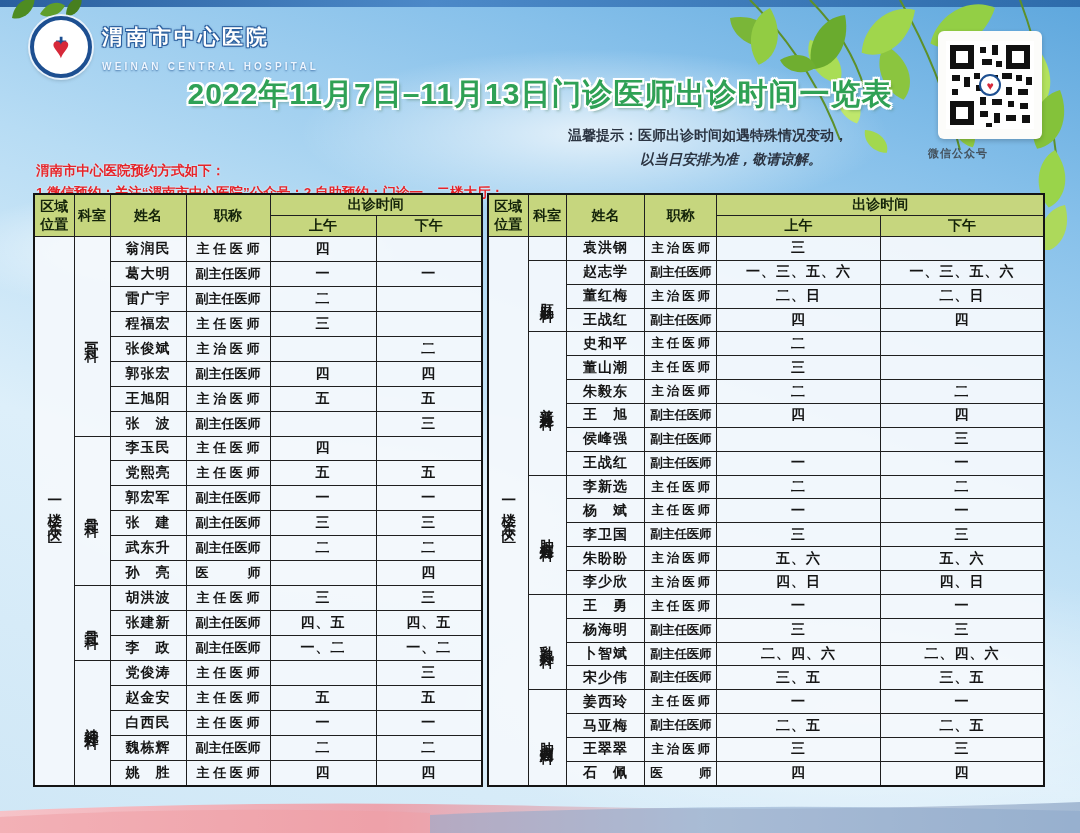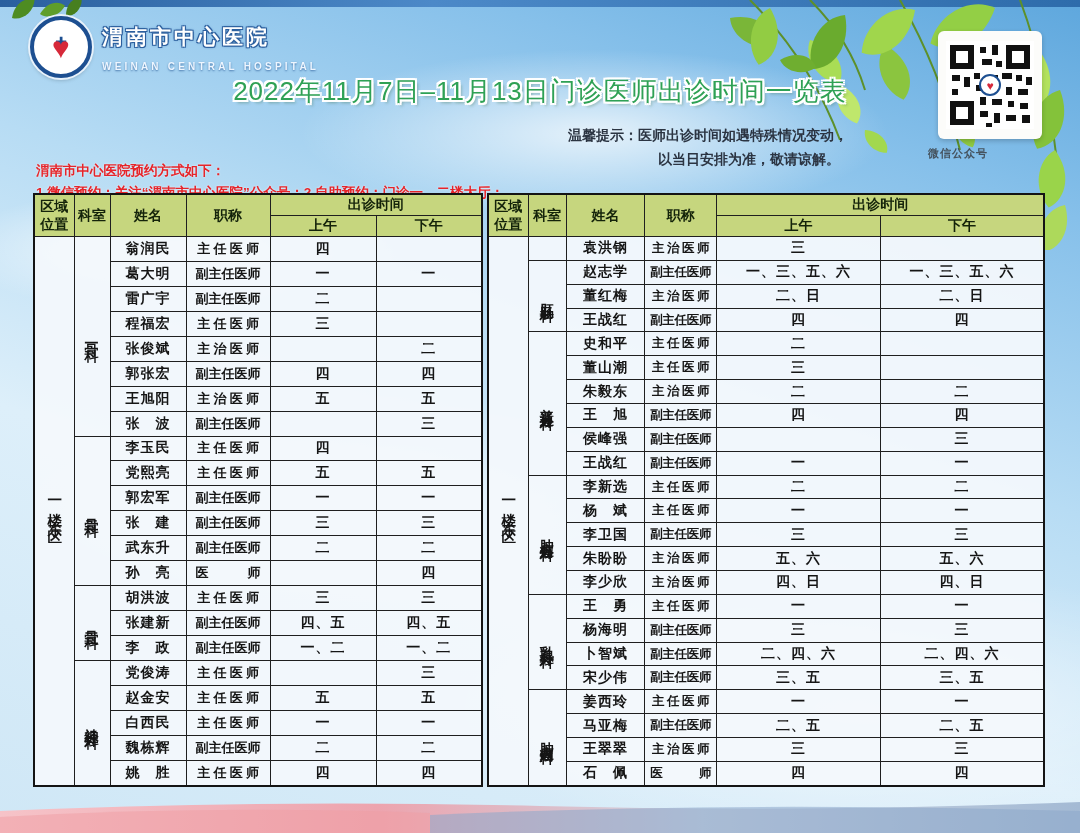--- a/index.html
+++ b/index.html
@@ -19,41 +19,41 @@
     box-shadow:0 0 0 2px #e8f2fb, 0 2px 4px rgba(0,0,0,.25);position:relative;}
   .badge .heart{position:absolute;left:50%;top:52%;transform:translate(-50%,-50%);
     color:#d6293a;font-size:30px;line-height:1;}
   .badge .cross{position:absolute;left:50%;top:40%;transform:translate(-50%,-50%);
     color:#1d4f91;font-size:14px;font-weight:bold;line-height:1;}
   .logo-text .cn{font-size:21px;font-weight:900;color:#fff;letter-spacing:3px;
     text-shadow:0 0 3px #2c5f9e,1px 1px 0 #2c5f9e,-1px -1px 0 #2c5f9e,1px -1px 0 #2c5f9e,-1px 1px 0 #2c5f9e;}
   .logo-text .en{font-size:10px;font-weight:bold;color:#eef6ff;letter-spacing:3.2px;margin-top:10px;
     text-shadow:0 1px 2px rgba(40,90,150,.8);}
   .main-title{position:absolute;left:50%;top:74px;transform:translateX(-50%);white-space:nowrap;
-    font-size:26px;font-weight:400;color:#2fa155;letter-spacing:1px;
+    font-size:30px;font-weight:700;color:#2fa155;letter-spacing:1px;
     text-shadow:-2px 0 0 #fff,2px 0 0 #fff,0 -2px 0 #fff,0 2px 0 #fff,-2px -2px 0 #fff,2px 2px 0 #fff,-2px 2px 0 #fff,2px -2px 0 #fff,3px 3px 3px rgba(60,110,70,.45);}
   .booking{position:absolute;left:36px;top:116px;font-size:13.5px;font-weight:bold;color:#e5242a;
     line-height:1.6;text-shadow:0 0 2px rgba(255,255,255,.9);margin-top:44px;}
   .notice{position:absolute;left:568px;top:124px;font-size:14px;font-weight:bold;color:#2b3442;line-height:1.7;}
-  .notice .l2{margin-left:90px;}
+  .notice .l2{margin-left:72px;font-style:italic;}
   .qr-card{position:absolute;left:938px;top:31px;width:104px;height:108px;background:#fcfcfa;
     border-radius:6px;box-shadow:0 2px 5px rgba(0,0,0,.2);display:flex;align-items:center;justify-content:center;}
   .qr-label{position:absolute;left:928px;top:146px;width:124px;
     font-size:11px;font-weight:bold;color:#45535f;letter-spacing:1px;}
   
   .table-wrap{position:absolute;top:193px;}
   .tw0{left:33px;width:448px;height:594px;}
   .tw1{left:487px;width:558px;height:594px;}
   table{width:100%;height:100%;border-collapse:collapse;table-layout:fixed;
     border:2.5px solid #141414;}
   th,td{border:1.5px solid #1f1f1f;padding:0 2px;text-align:center;vertical-align:middle;overflow:hidden;}
   th{background:#c6d67e;font-size:14px;font-weight:900;color:#14230a;height:20px;}
   td{background:rgba(243,248,252,.95);font-size:14px;font-weight:bold;color:#151515;}
   .name-cell{font-size:14px;letter-spacing:1px;}
-  .title-cell{font-size:13px;font-family:Liberation Serif, serif;}
+  .title-cell{font-size:13px;}
   .tw1 .title-cell{font-size:12.5px;letter-spacing:-0.3px;}
   .am-cell,.pm-cell{font-size:14px;letter-spacing:1px;}
   .v{display:inline-block;writing-mode:vertical-rl;text-orientation:upright;letter-spacing:3px;
     font-weight:900;font-size:14px;}
   .rv{letter-spacing:9px;font-size:14.5px;}
   
   .wave{position:absolute;left:0;bottom:0;width:1080px;height:38px;}
   .motto{position:absolute;right:24px;bottom:14px;font-size:17px;font-weight:900;color:#e0413b;
     letter-spacing:2px;word-spacing:8px;z-index:5;text-shadow:0 0 2px rgba(255,255,255,.8);}
   .leaves,.leaves-left{position:absolute;pointer-events:none;}

